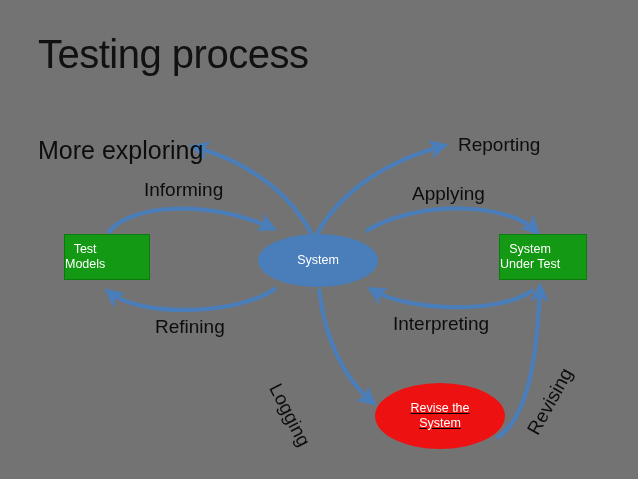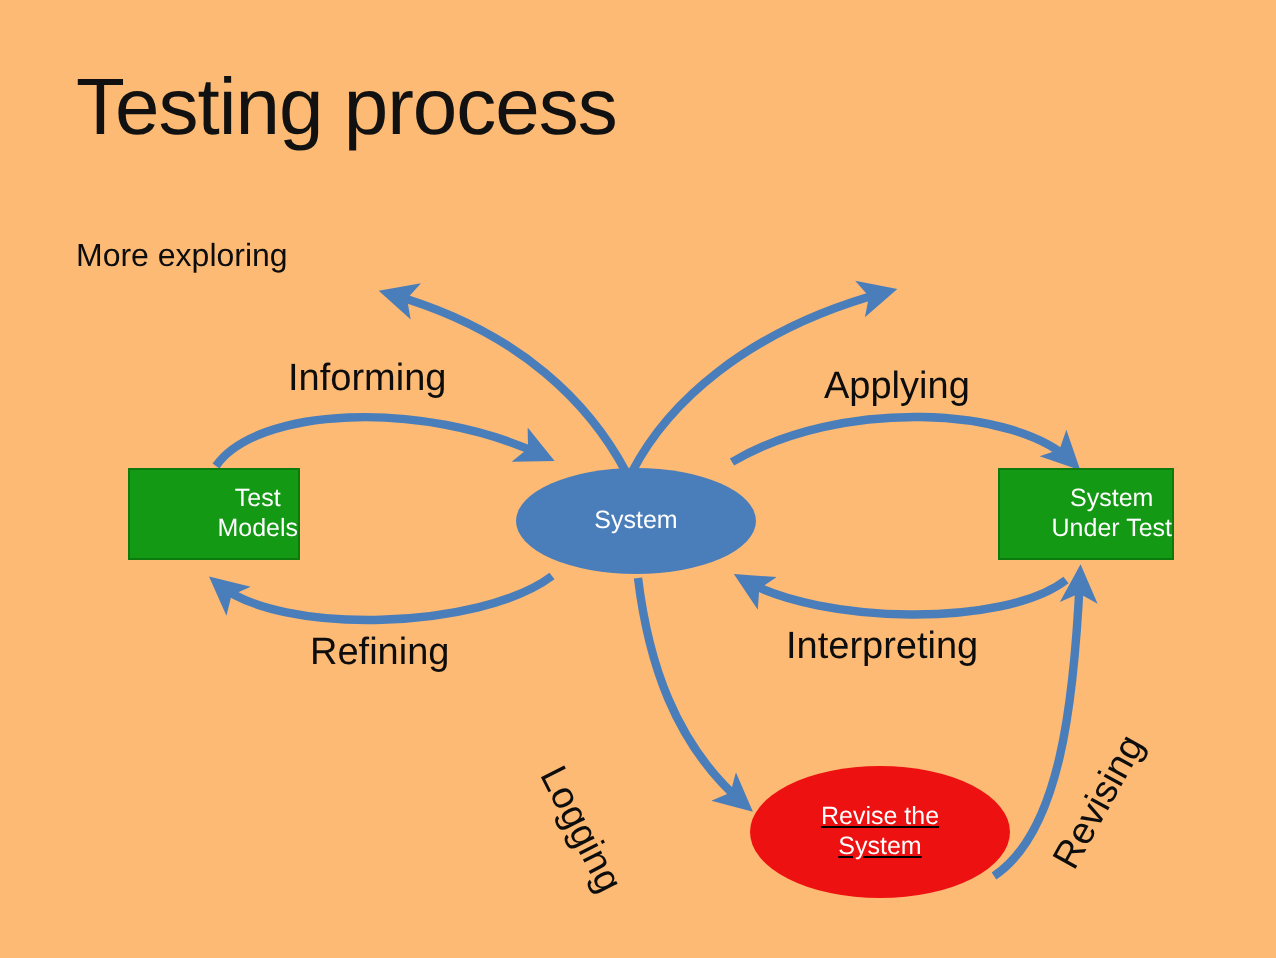--- a/index.html
+++ b/index.html
@@ -10,21 +10,21 @@
   body {
     width: 638px;
     height: 479px;
     font-family: "Liberation Sans", sans-serif;
     overflow: hidden;
   }
   #slide {
     position: relative;
     width: 638px;
     height: 479px;
-    background: #fdba74;
+    background: #737373;
   }
   #slide-title {
     position: absolute;
     left: 38px;
     top: 32px;
     font-size: 40px;
     font-weight: 300;
     letter-spacing: -0.5px;
     color: #111111;
     white-space: nowrap;
@@ -50,21 +50,21 @@
     white-space: nowrap;
   }
   
   .box-green {
     position: absolute;
     background: #139913;
     border: 1px solid #0c7a0c;
     box-sizing: border-box;
     display: flex;
     align-items: center;
-    justify-content: flex-end;
+    justify-content: flex-start;
   }
   #box-test-models {
     left: 64px;
     top: 234px;
     width: 86px;
     height: 46px;
   }
   #box-system-under-test {
     left: 499px;
     top: 234px;
@@ -104,21 +104,21 @@
     display: flex;
     align-items: center;
     justify-content: center;
     text-decoration: underline;
   }
   #ellipse-revise .node-label {
     position: static;
     font-size: 12.5px;
   }
   
-  #label-more-exploring { left: 38px;  top: 120px; font-size: 16px; }
+  #label-more-exploring { left: 38px;  top: 136px; font-size: 25px; }
   #label-reporting      { left: 458px; top: 134px; font-size: 19px; }
   #label-informing      { left: 144px; top: 179px; font-size: 19px; }
   #label-applying       { left: 412px; top: 183px; font-size: 19px; }
   #label-refining       { left: 155px; top: 316px; font-size: 19px; }
   #label-interpreting   { left: 393px; top: 313px; font-size: 19px; }
   #label-logging {
     left: 284px; top: 380px; font-size: 19px;
     transform: rotate(63deg);
     transform-origin: left top;
   }
@@ -172,20 +172,21 @@
     <span class="node-label">System
 Under Test</span>
   </div>
 
   <div id="ellipse-revise">
     <span class="node-label">Revise the
 System</span>
   </div>
 
   <div class="edge-label" id="label-more-exploring">More exploring</div>
+  <div class="edge-label" id="label-reporting">Reporting</div>
   <div class="edge-label" id="label-applying">Applying</div>
   <div class="edge-label" id="label-informing">Informing</div>
   <div class="edge-label" id="label-interpreting">Interpreting</div>
   <div class="edge-label" id="label-refining">Refining</div>
   <div class="edge-label" id="label-logging">Logging</div>
   <div class="edge-label" id="label-revising">Revising</div>
 
 </div>
 
 </body></html>

